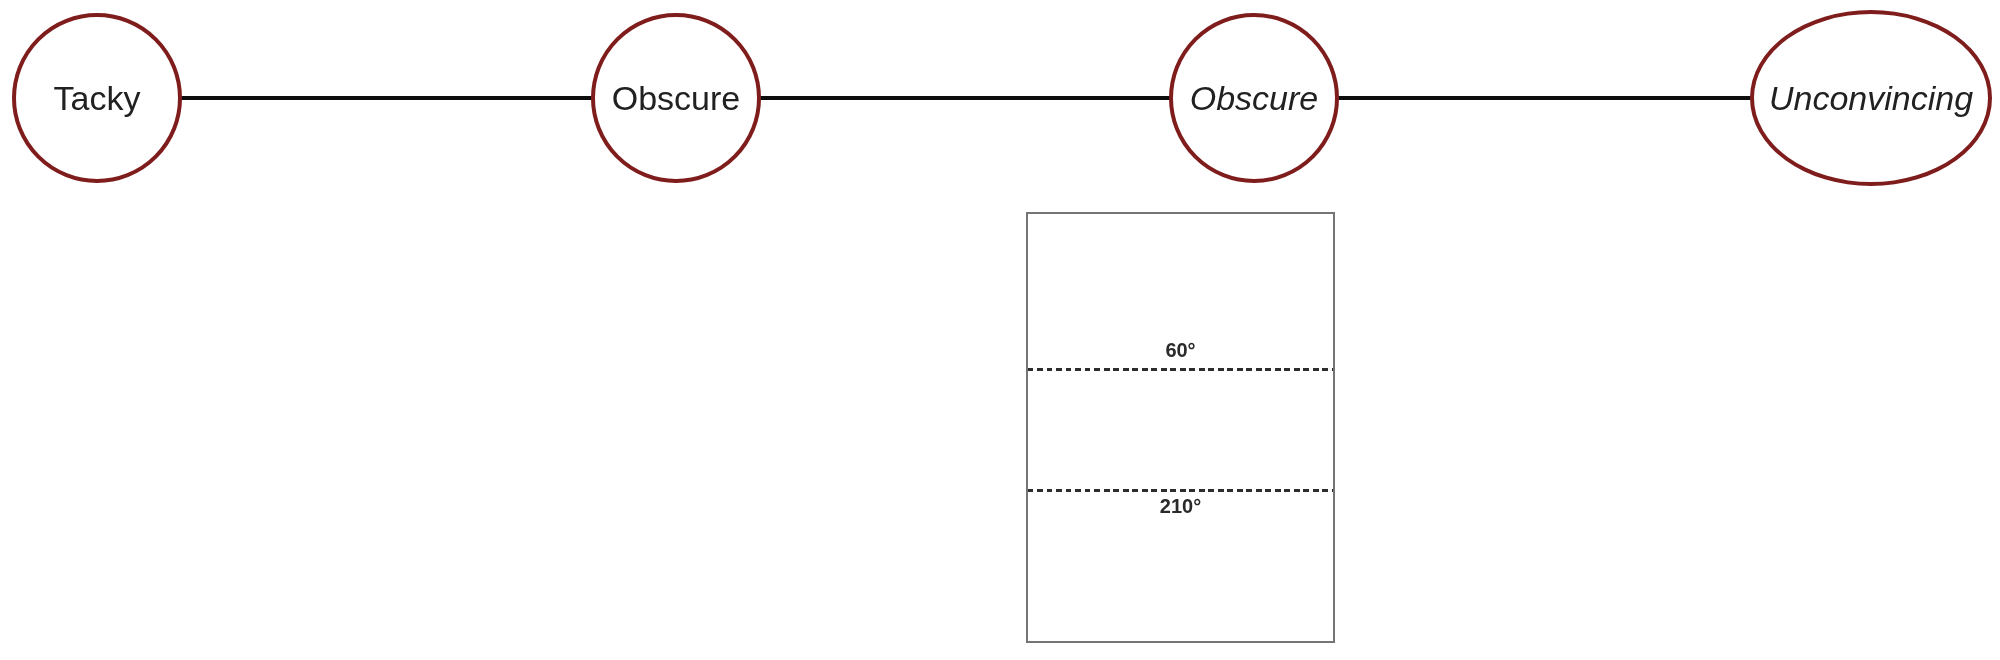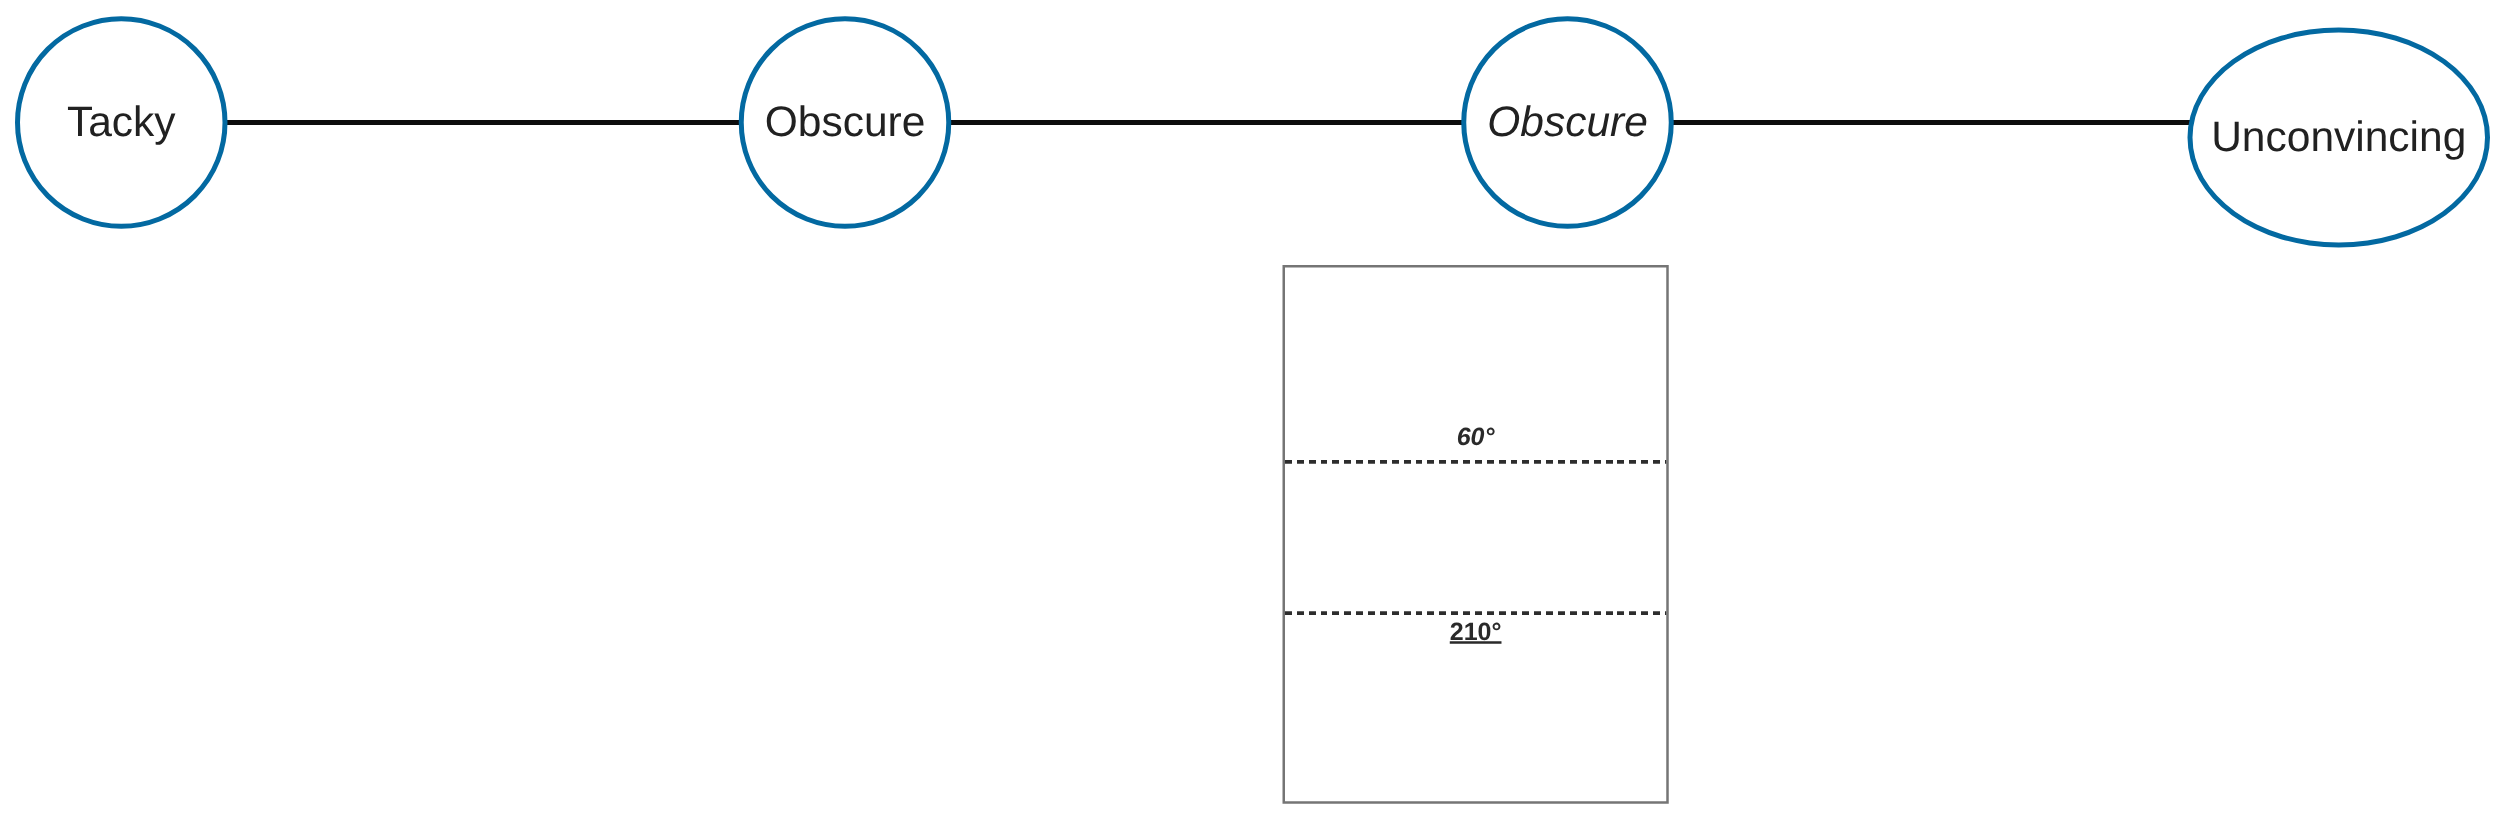--- a/index.html
+++ b/index.html
@@ -23,34 +23,34 @@
     background: #0d0d0d;
   }
   .edge-1 { left: 97px;   width: 579px; }
   .edge-2 { left: 676px;  width: 578px; }
   .edge-3 { left: 1254px; width: 617px; }
 
   
   .node {
     position: absolute;
     box-sizing: border-box;
-    border: 4px solid #0369a1;
+    border: 4px solid #7f1d1d;
     border-radius: 50%;
     background: #ffffff;
     display: flex;
     align-items: center;
     justify-content: center;
     font-size: 34px;
     color: #212121;
     white-space: nowrap;
   }
   .node-tacky        { left: 12px;   top: 13px; width: 170px; height: 170px; }
   .node-obvious      { left: 591px;  top: 13px; width: 170px; height: 170px; }
   .node-obscure      { left: 1169px; top: 13px; width: 170px; height: 170px; font-style: italic; }
-  .node-unconvincing { left: 1750px; top: 22px; width: 242px; height: 176px; }
+  .node-unconvincing { left: 1750px; top: 10px; width: 242px; height: 176px; font-style: italic; }
 
   
   .angle-box {
     position: absolute;
     left: 1026px;
     top: 212px;
     width: 309px;
     height: 431px;
     box-sizing: border-box;
     border: 2px solid #757575;
@@ -73,22 +73,22 @@
   .angle-label {
     position: absolute;
     left: 0;
     right: 0;
     text-align: center;
     font-size: 20px;
     line-height: 24px;
     font-weight: 700;
     color: #2a2a2a;
   }
-  .angle-label.upper { top: 124px; font-style: italic; }
-  .angle-label.lower { top: 280px; text-decoration: underline; }
+  .angle-label.upper { top: 124px; }
+  .angle-label.lower { top: 280px; }
 </style>
 </head>
 <body>
 
 <div class="canvas">
 
   <div class="edge edge-1"></div>
   <div class="edge edge-2"></div>
   <div class="edge edge-3"></div>
 

